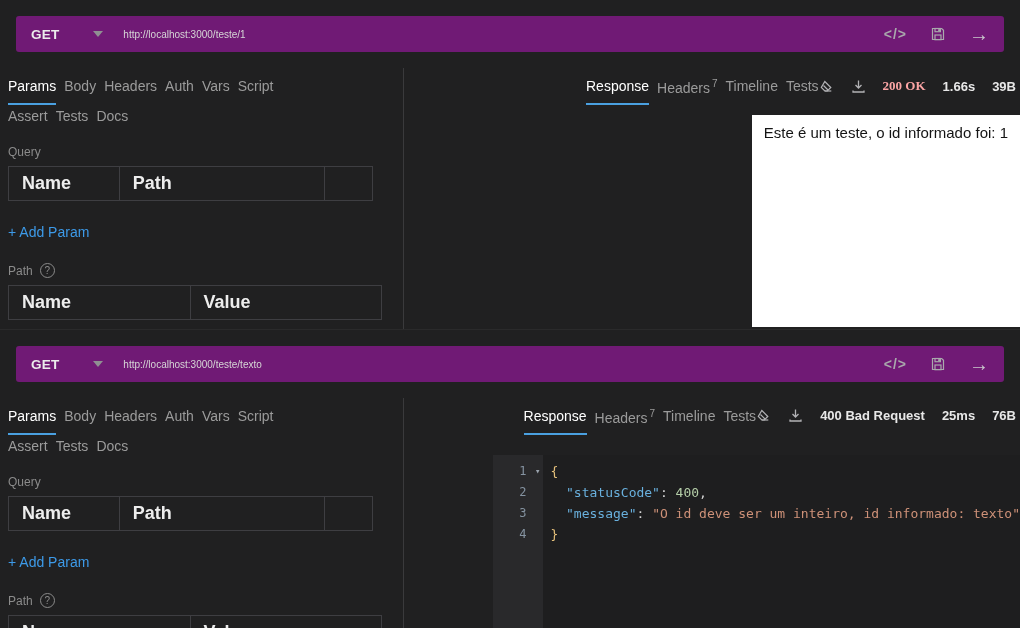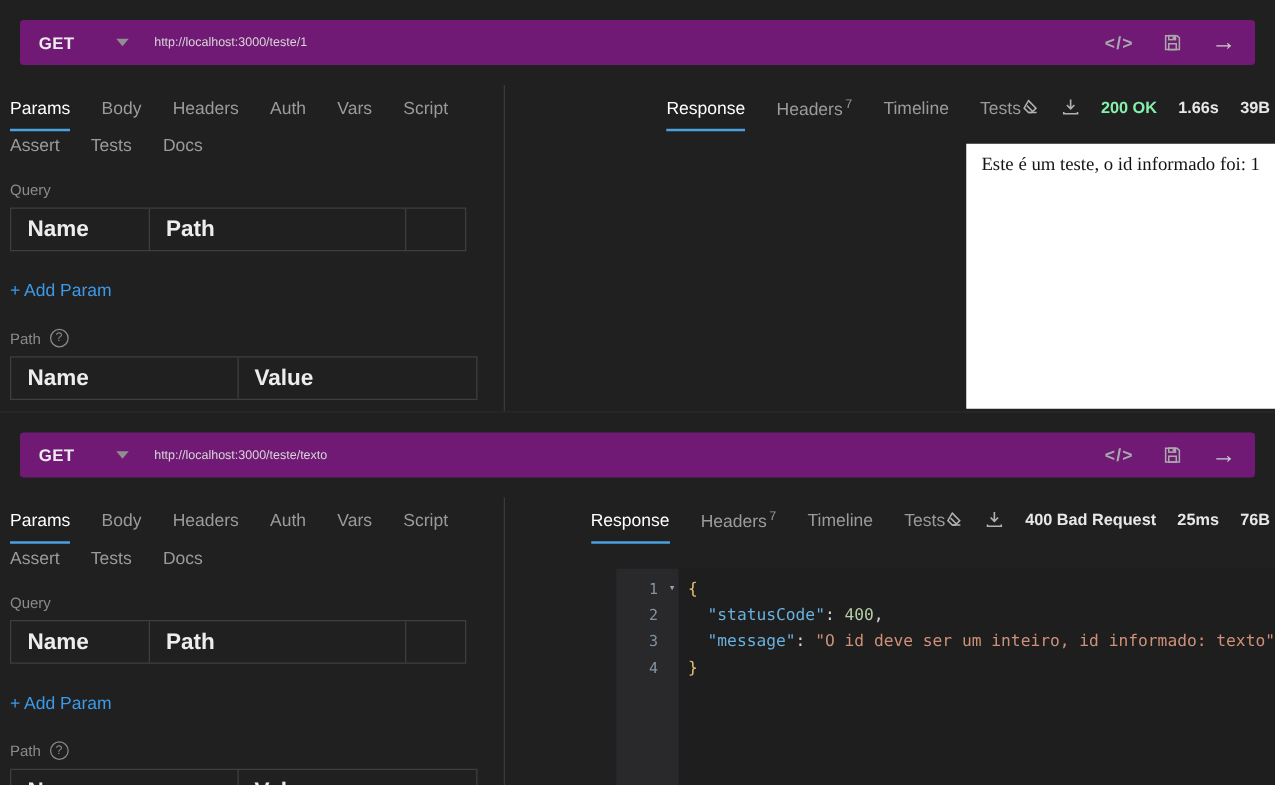--- a/index.html
+++ b/index.html
@@ -32,21 +32,21 @@
 
   
   .panel-body { display:flex; height:calc(100% - 52px); }
   .left-pane {
     width:404px; min-width:404px; border-right:1px solid #3a3a3c;
     padding:10px 0 0 8px;
   }
   .right-pane { flex:1; padding:10px 0 0 16px; display:flex; flex-direction:column;align-items:flex-end; }
 
   
-  .tab-row { display:flex; gap:25px; font-size:14px; color:#9b9b9b; }
+  .tab-row { display:flex; gap:8px; font-size:14px; color:#9b9b9b; }
   .tab { padding-bottom:9px; cursor:pointer; }
   .tab.active { color:#ffffff; border-bottom:2px solid #4aa0e0; }
   .tab-row.second-row { margin-top:3px; }
   .tab-row.second-row .tab { padding-bottom:6px; }
   sup.badge { font-size:10px; color:#9b9b9b; margin-left:2px; }
 
   
   .section-label { color:#8b8b8b; font-size:12px; margin:15px 0 7px; display:flex; align-items:center; }
   .help-circle {
     display:inline-block; width:15px; height:15px; margin-left:7px;
@@ -61,29 +61,29 @@
   .pcell.mid { border-right:1px solid #3e3e42; }
   .q-name { width:111px; } .q-path { width:206px; } .q-blank { width:47px; }
   .p-name { width:182px; } .p-value { width:191px; }
   .add-param { color:#3d9ae8; font-size:14px; margin-top:23px; cursor:pointer; width:fit-content; }
   .path-label { margin-top:23px; }
 
   
   .resp-header { display:flex; align-items:flex-start; }
   .status-area { margin-left:auto; padding-right:4px; }
   .status-row { display:flex; align-items:center; gap:17px; font-size:13px; font-weight:700; color:#e8e8e8; }
-  .status-ok { color:#86efac; }
+  .status-ok { color:#fca5a5;font-family:Liberation Serif, serif; }
   .status-row svg { display:block; }
   .view-row { display:flex; justify-content:flex-end; gap:26px; font-size:13px; font-weight:700; color:#d2d2d2; padding:6px 4px 0 0; }
   .view-web { color:#e8912e; }
 
   
   .web-response {
     background:#ffffff; color:#141414; margin-top:10px; margin-bottom:2px; flex:1;
-    font-family:Liberation Serif, serif; font-size:15px; padding:9px 12px;
+    font-family:Liberation Sans, sans-serif; font-size:15px; padding:9px 12px;
   }
 
   
   .code-editor {
     display:flex; margin-top:20px; margin-bottom:3px; flex:1;
     font-family:"DejaVu Sans Mono", monospace; font-size:13px; line-height:21px;
     border-bottom:1px solid #a8a8a8;
   }
   .gutter { width:50px; min-width:50px; background:#29292b; color:#8593a1; padding-top:6px; }
   .gutter-line { position:relative; text-align:right; padding-right:17px; font-size:12px; }

